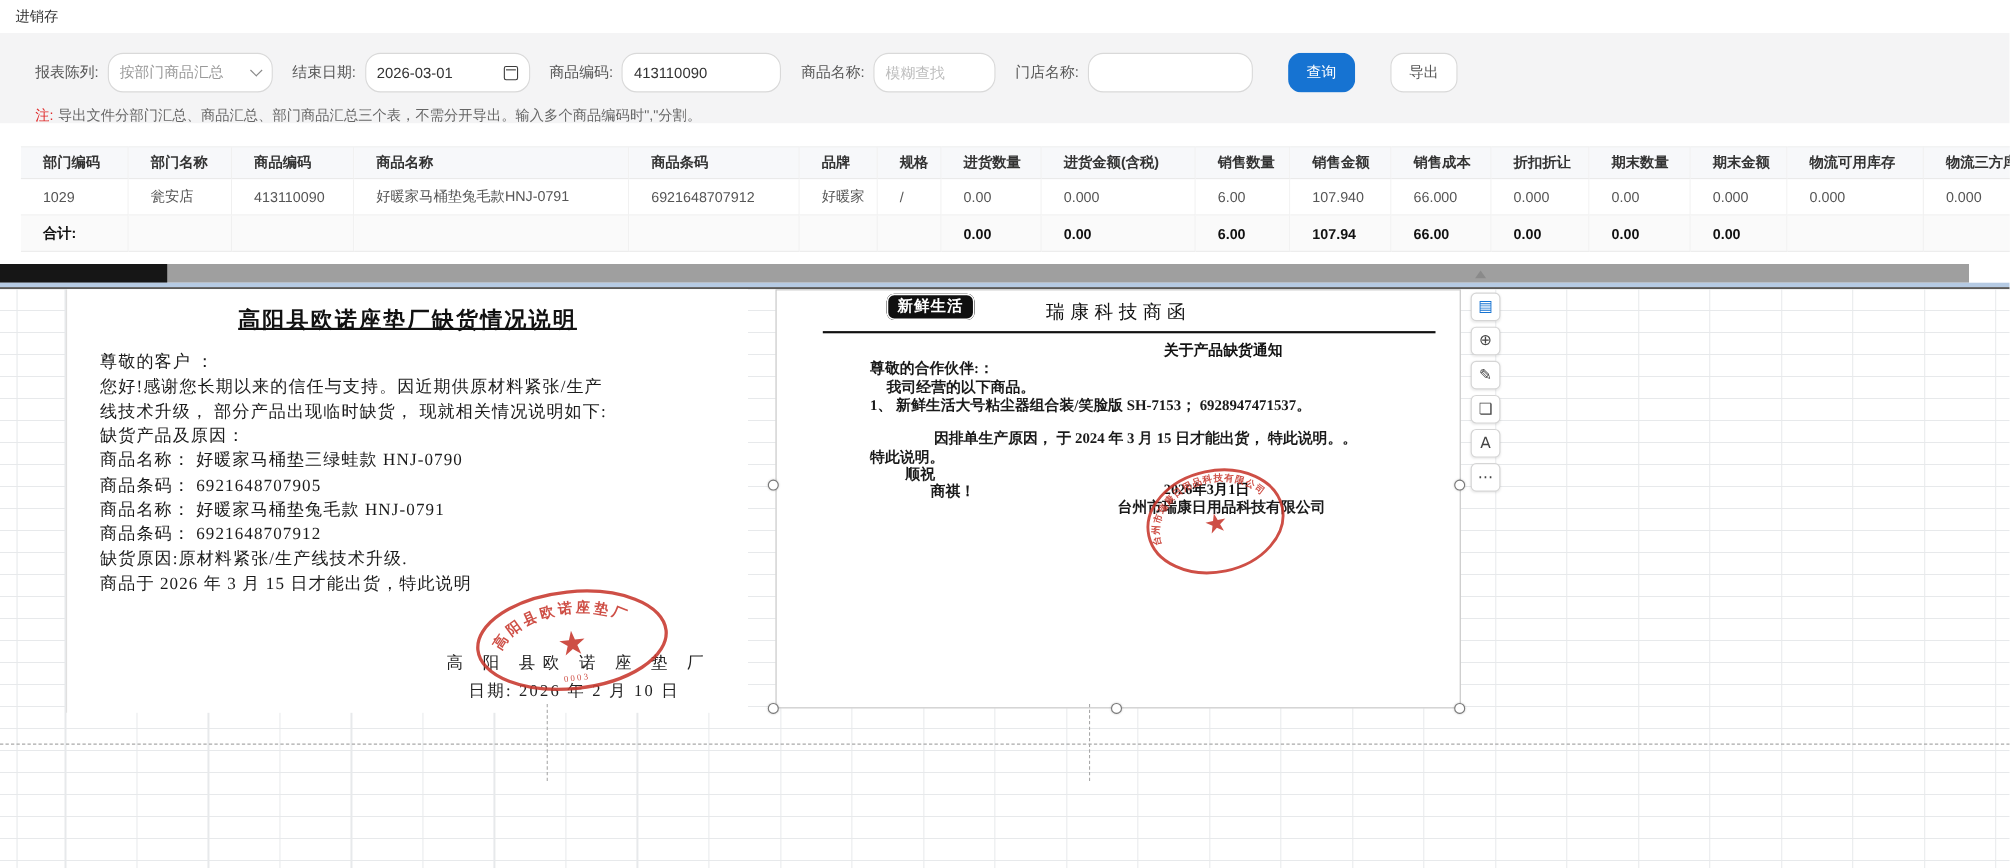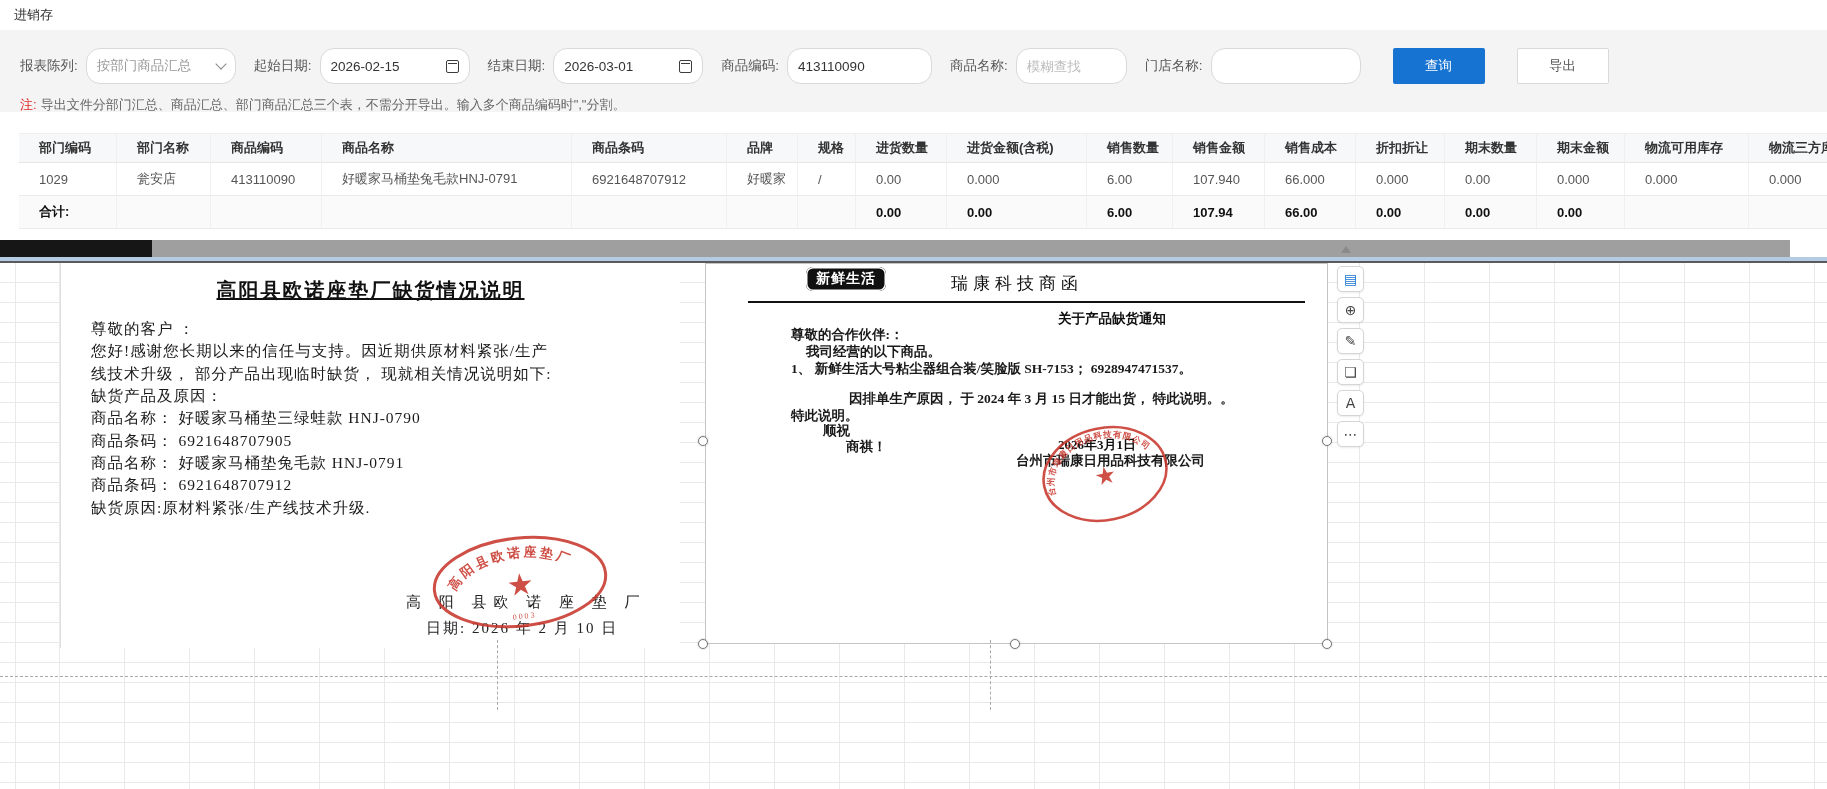--- a/index.html
+++ b/index.html
@@ -5,38 +5,38 @@
   * { margin:0; padding:0; box-sizing:border-box; }
   html,body { width:1827px; height:789px; overflow:hidden; background:#fff;
     font-family:"Liberation Sans","DejaVu Sans",sans-serif; }
   .app { position:relative; width:1827px; height:789px; background:#fff; }
 
   
   .topbar { height:30px; background:#fff; display:flex; align-items:center; padding-left:14px; }
   .topbar .title { font-size:13px; color:#333; }
 
   
-  .filterwrap { height:82px; background:#f4f4f5; padding:0 0 0 20px; }
+  .filterwrap { height:82px; background:#f4f4f5; padding:0 0 0 32px; }
   .filterbar { display:flex; align-items:center; height:64px; padding-top:8px; }
   .fgroup { display:flex; align-items:center; margin-right:18px; }
   .flabel { font-size:13.5px; color:#555; margin-right:8px; white-space:nowrap; }
   .fctrl { height:36px; background:#fff; border:1px solid #d9d9d9; border-radius:14px;
     font-size:13.5px; color:#333; padding:0 10px; display:flex; align-items:center; }
   .select { width:150px; justify-content:space-between; color:#999; cursor:pointer; }
   .chev { width:8px; height:8px; border-right:1.5px solid #888; border-bottom:1.5px solid #888;
     transform:rotate(45deg); margin-top:-4px; }
   .dateinput { width:150px; justify-content:space-between; }
   .cal { position:relative; width:13px; height:13px; border:1.6px solid #3c3c3c; border-radius:2px; }
   .cal i { position:absolute; left:1px; right:1px; top:2px; height:1.6px; background:#3c3c3c; }
   input.fctrl { outline:none; }
   input.code { width:145px; }
   input.name { width:111px; }
   input.store { width:150px; }
   input::placeholder { color:#bdbdbd; }
-  .btn { height:36px; width:92px; border-radius:2px; font-size:13.5px; display:flex;
+  .btn { height:36px; width:61px; border-radius:12px; font-size:13.5px; display:flex;
     align-items:center; justify-content:center; cursor:pointer; border:1px solid transparent; }
   .btn-primary { background:#1673d2; color:#fff; margin-left:14px; }
   .btn-plain { background:#fff; color:#555; border-color:#d9d9d9; margin-left:32px; }
   .noteline { font-size:13px; color:#666; padding-top:2px; }
   .noteline .red { color:#e02a2a; margin-right:4px; }
 
   
   .rtable { position:absolute; left:0; top:133px; width:1827px;padding-left:19px; }
   .trow { display:grid;
     grid-template-columns:98px 94px 111px 250px 155px 71px 58px 91px 140px 86px 92px 91px 89px 92px 88px 124px 97px; }
@@ -114,29 +114,20 @@
     <span class="title">进销存</span>
   </div>
 
   <div class="filterwrap">
     <div class="filterbar">
       <div class="fgroup">
         <span class="flabel">报表陈列:</span>
         <div class="fctrl select">
           <span>按部门商品汇总</span>
           <span class="chev"></span>
-        </div>
-      </div>
-      <div class="fgroup">
-        <span class="flabel">起始日期:</span>
-        <div class="fctrl dateinput">
-          <span>2026-02-15</span>
-          <span class="cal">
-              <i></i>
-            </span>
         </div>
       </div>
       <div class="fgroup">
         <span class="flabel">结束日期:</span>
         <div class="fctrl dateinput">
           <span>2026-03-01</span>
           <span class="cal">
               <i></i>
             </span>
         </div>
@@ -236,20 +227,21 @@
       <div class="dl-title">高阳县欧诺座垫厂缺货情况说明</div>
       <div class="dl-line" style="top:56px">尊敬的客户 ：</div>
       <div class="dl-line" style="top:78px">您好!感谢您长期以来的信任与支持。因近期供原材料紧张/生产</div>
       <div class="dl-line" style="top:101px">线技术升级， 部分产品出现临时缺货， 现就相关情况说明如下:</div>
       <div class="dl-line" style="top:123px">缺货产品及原因：</div>
       <div class="dl-line" style="top:145px">商品名称： 好暖家马桶垫三绿蛙款 HNJ-0790</div>
       <div class="dl-line" style="top:168px">商品条码： 6921648707905</div>
       <div class="dl-line" style="top:190px">商品名称： 好暖家马桶垫兔毛款 HNJ-0791</div>
       <div class="dl-line" style="top:212px">商品条码： 6921648707912</div>
       <div class="dl-line" style="top:235px">缺货原因:原材料紧张/生产线技术升级.</div>
+      <div class="dl-line" style="top:257px">商品于 2026 年 3 月 15 日才能出货，特此说明</div>
       <div class="dl-company">高 阳 县欧 诺 座 垫 厂</div>
       <div class="dl-date">日期: 2026 年 2 月 10 日</div>
       <svg class="stamp stamp-left" viewBox="0 0 182 98">
         <defs>
             <path id="arcL" d="M 24,62 A 67,38 0 1 1 158,62"></path>
           </defs>
         <ellipse cx="91" cy="49" rx="86" ry="44" fill="none" stroke="#c8372d" stroke-width="3"></ellipse>
         <text font-size="13" fill="#c8372d" letter-spacing="3" font-weight="bold">
           <textPath href="#arcL" startOffset="6%">高阳县欧诺座垫厂</textPath>
         </text>

